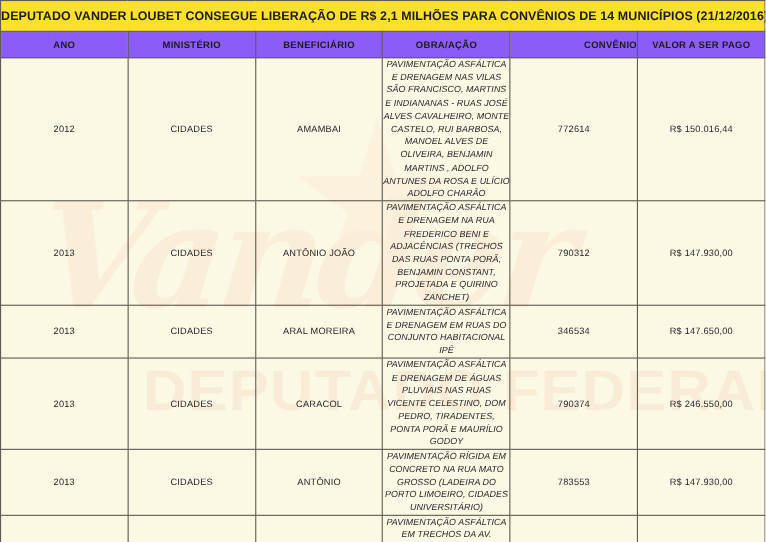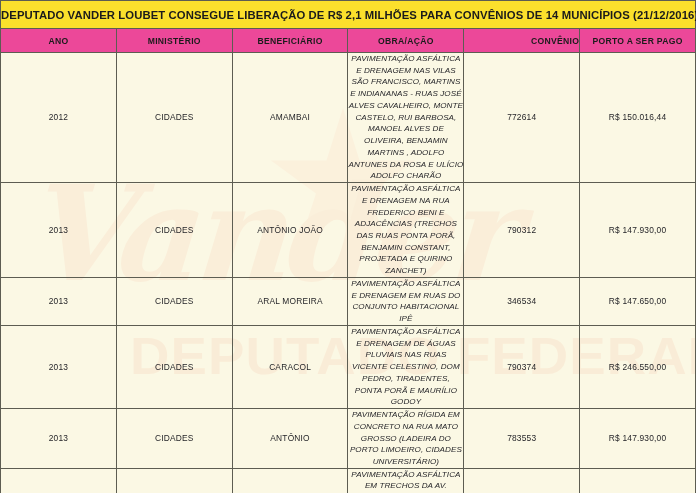--- a/index.html
+++ b/index.html
@@ -85,21 +85,21 @@
     text-align: center;
     font-weight: 700;
     font-size: 11.3px;
     letter-spacing: 0.1px;
     color: #1b1b1b;
     height: 27px;
     padding: 0 4px;
     white-space: nowrap;
   }
   .col-head {
-    background: #ec4899;
+    background: #8b5cf6;
     text-align: center;
     font-weight: 700;
     font-size: 8.6px;
     letter-spacing: 0.3px;
     color: #1b1b1b;
     height: 23px;
     padding: 0 2px;
   }
   td.cell {
     background: rgba(251,247,228,0.80);
@@ -139,21 +139,21 @@
       <thead>
         <tr>
           <th class="title-cell" colspan="6">DEPUTADO VANDER LOUBET CONSEGUE LIBERAÇÃO DE R$ 2,1 MILHÕES PARA CONVÊNIOS DE 14 MUNICÍPIOS (21/12/2016)</th>
         </tr>
         <tr>
           <th class="col-head h-ano">ANO</th>
           <th class="col-head h-min">MINISTÉRIO</th>
           <th class="col-head h-ben">BENEFICIÁRIO</th>
           <th class="col-head h-obra">OBRA/AÇÃO</th>
           <th class="col-head h-conv">CONVÊNIO</th>
-          <th class="col-head h-val">PORTO A SER PAGO</th>
+          <th class="col-head h-val">VALOR A SER PAGO</th>
         </tr>
       </thead>
       <tbody id="tbody">
           <tr>
             <td class="cell c-ano">2012</td>
             <td class="cell c-min">CIDADES</td>
             <td class="cell c-ben">AMAMBAI</td>
             <td class="cell c-obra">PAVIMENTAÇÃO ASFÁLTICA E DRENAGEM NAS VILAS SÃO FRANCISCO, MARTINS E INDIANANAS - RUAS JOSÉ ALVES CAVALHEIRO, MONTE CASTELO, RUI BARBOSA, MANOEL ALVES DE OLIVEIRA, BENJAMIN MARTINS , ADOLFO ANTUNES DA ROSA E ULÍCIO ADOLFO CHARÃO</td>
             <td class="cell c-conv">772614</td>
             <td class="cell c-val">R$ 150.016,44</td>

